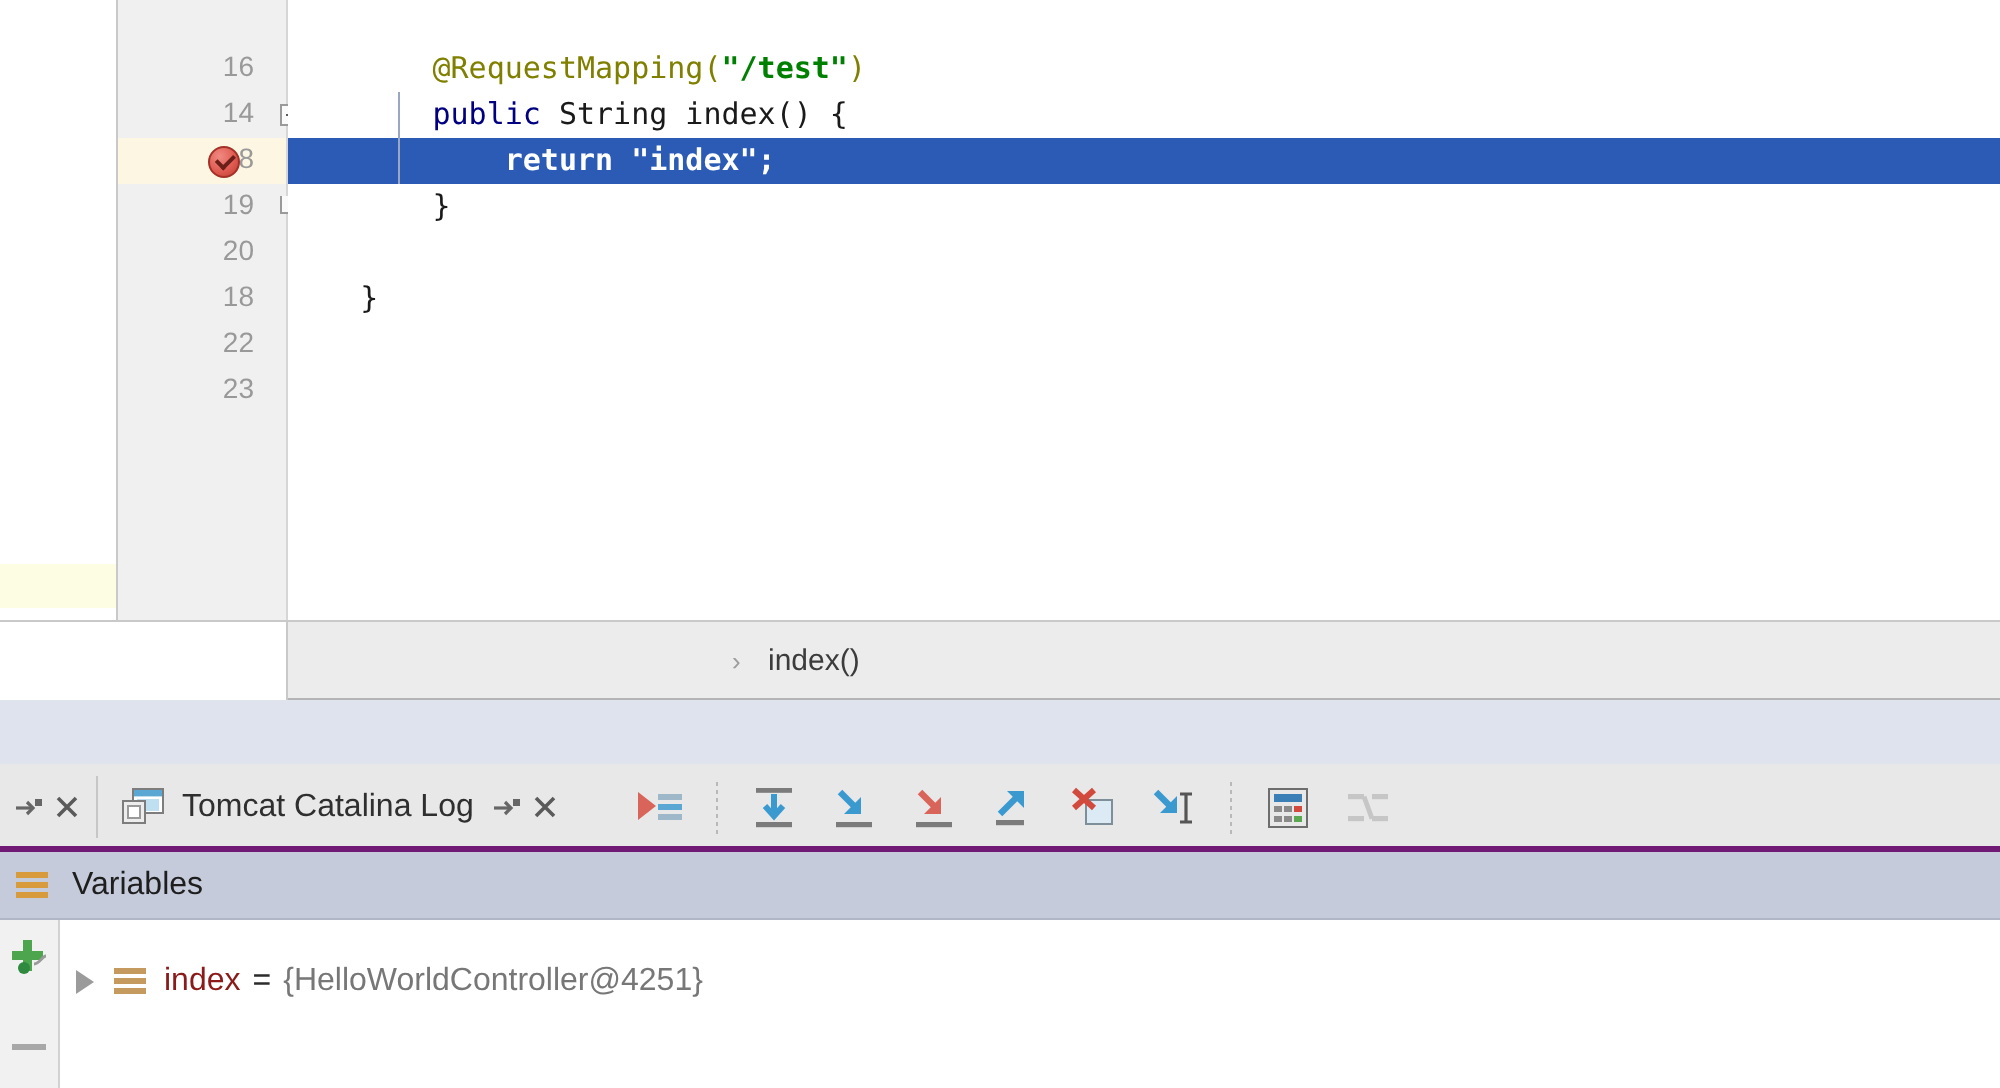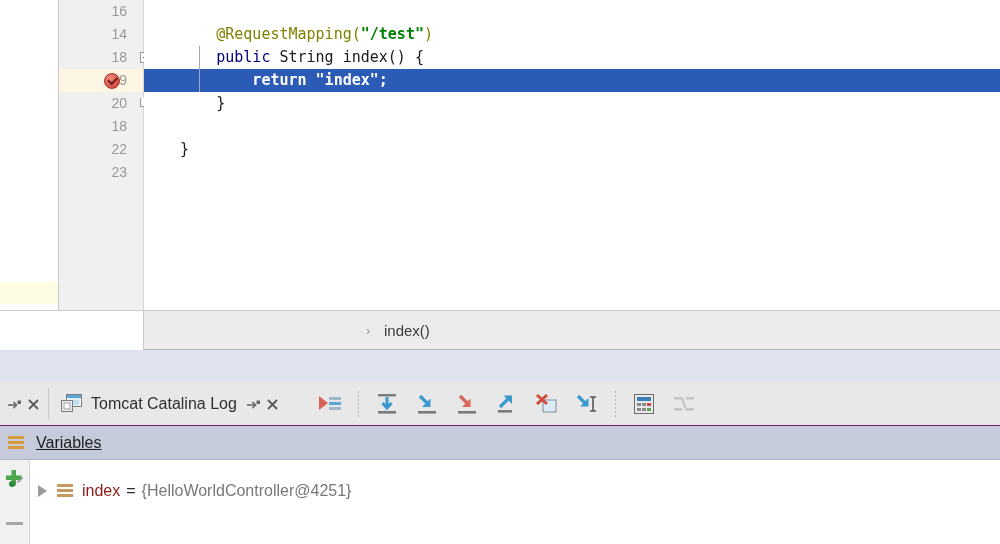--- a/index.html
+++ b/index.html
@@ -41,20 +41,21 @@
   .line {
     position: absolute; left: 0; right: 0; height: 23px; line-height: 23px;
     font-family: "DejaVu Sans Mono", monospace; font-size: 15px;
     white-space: pre;
   }
   .lineno {
     position: absolute; width: 60px; text-align: right;
     height: 23px; line-height: 23px;
     font-family: "Liberation Sans", sans-serif; font-size: 14px;
     color: #999999;
+    margin-top: 22px;
   }
   .gutter-hl {
     position: absolute; left: 0; right: 0; height: 23px; background: #fdf6e3;
   }
   .code-hl {
     position: absolute; left: 0; right: 0; height: 23px; background: #2c5bb5;
   }
 
   .tok-anno { color: #808000; }
   .tok-str  { color: #008000; font-weight: bold; }
@@ -116,21 +117,21 @@
   .bc-sep { color: #9d9d9d; font-size: 13px; }
 
   
   .toolwin {
     position: absolute; left: 0; top: 350px; width: 1000px; height: 194px;
     background: #dfe3ed;
   }
   .tabs-row {
     position: absolute; left: 0; top: 32px; width: 1000px; height: 44px;
     background: #e8e8e8;
-    border-bottom: 1px solid #701a75;
+    border-bottom: 3px solid #701a75;
     box-sizing: border-box;
   }
   .tab-chip {
     position: absolute; top: 0; height: 43px;
     display: flex; align-items: center;
     box-sizing: border-box;
   }
   .tab-label {
     font-size: 16px; color: #2f2f2f; margin: 0 9px 0 8px;
   }
@@ -166,21 +167,21 @@
 
   
   .vars-header {
     position: absolute; left: 0; top: 76px; width: 1000px; height: 34px;
     background: #c5cbdb;
     border-bottom: 1px solid #b0b6c6;
     box-sizing: border-box;
     display: flex; align-items: center;
   }
   .vars-title {
-    font-size: 16px; color: #1e1e1e; margin-left: 12px; text-decoration: underline;
+    font-size: 16px; color: #1e1e1e; margin-left: 12px;
   }
   .vars-body {
     position: absolute; left: 0; top: 110px; width: 1000px; height: 84px;
     background: #ffffff;
   }
   .vars-sidebar {
     position: absolute; left: 0; top: 0; width: 30px; height: 84px;
     background: #f1f1f1; border-right: 1px solid #d2d2d2;
     box-sizing: border-box;
   }

